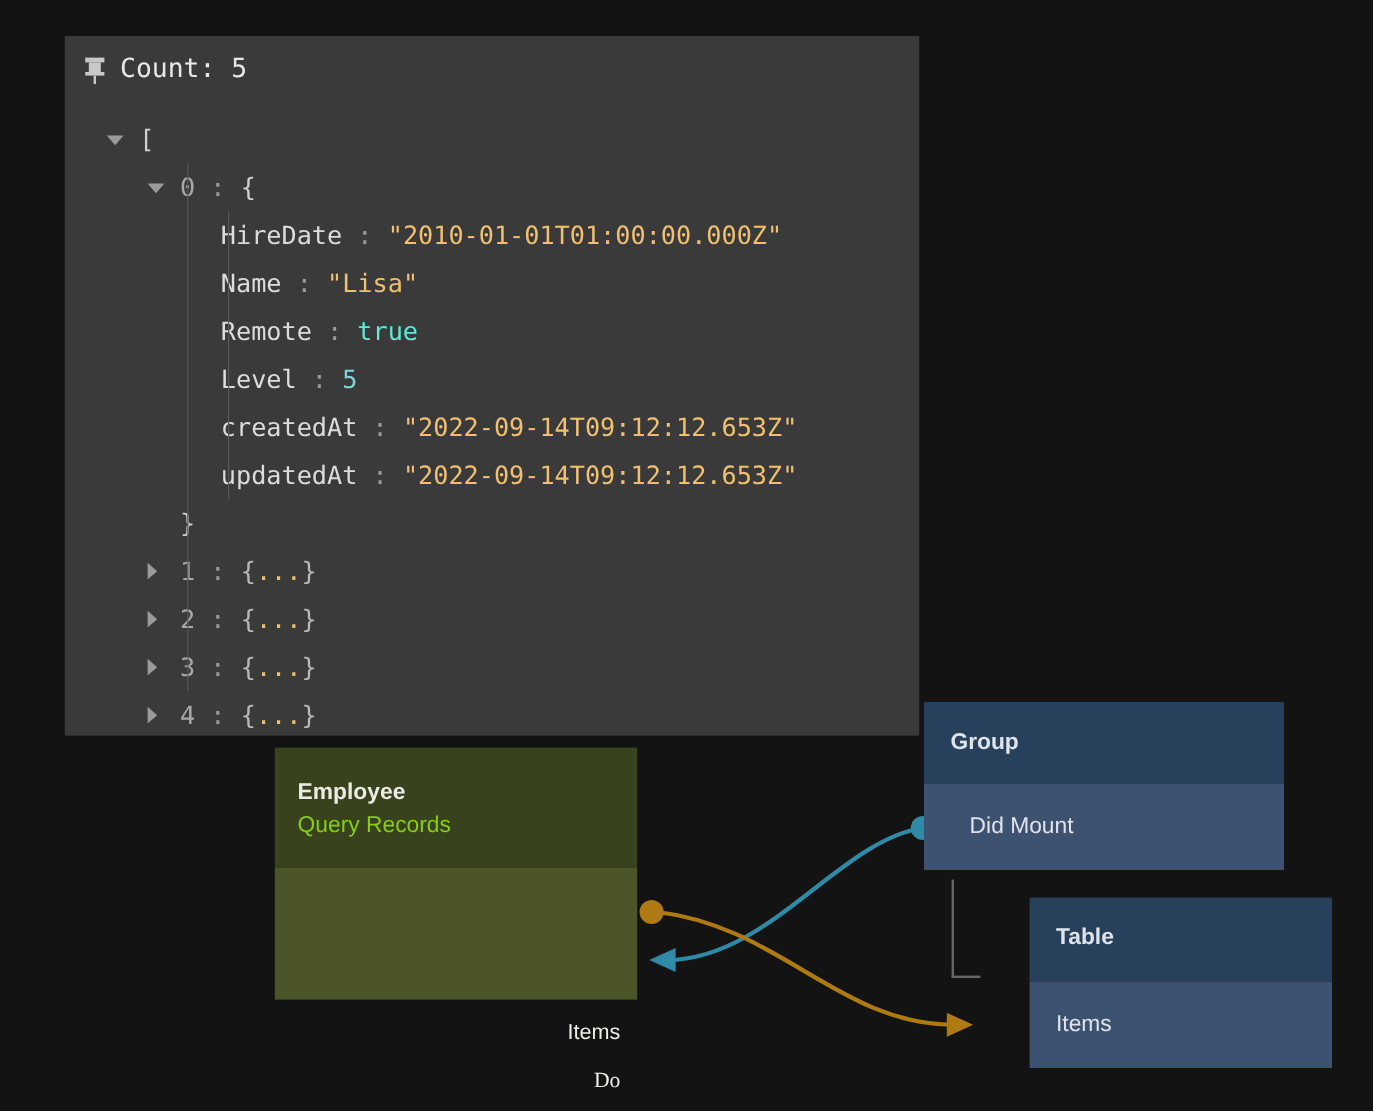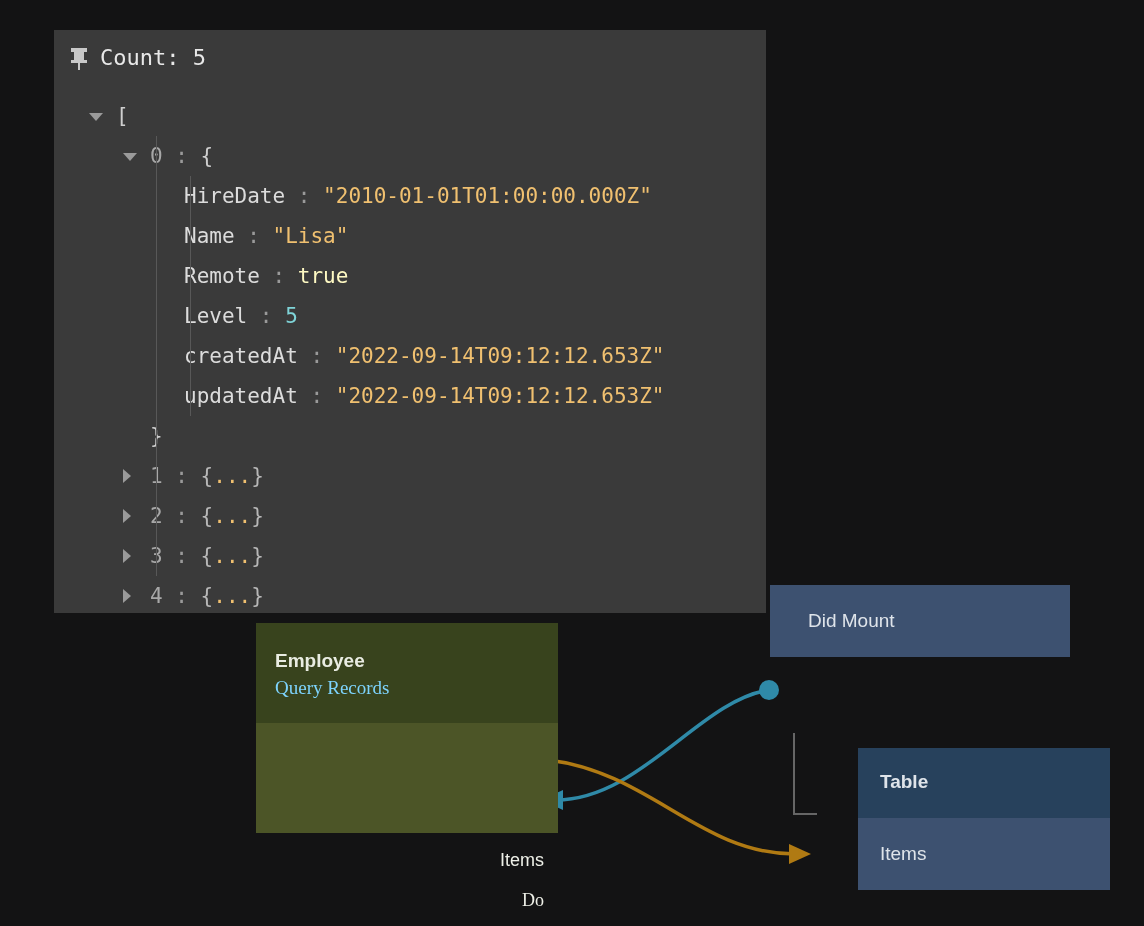--- a/index.html
+++ b/index.html
@@ -116,21 +116,21 @@
     border-bottom: 7px solid transparent;
     border-left: 8px solid #9a9a9a;
     top: 13px;
   }
   .jtext { position: absolute; top: 0; }
   .k-punct { color: #cfcfcf; }
   .k-key { color: #dcdcdc; }
   .k-idx { color: #a8a8a8; }
   .k-colon { color: #9a9a9a; }
   .k-str { color: #f0c070; }
-  .k-bool { color: #fef9c3; }
+  .k-bool { color: #5eead4; }
   .k-num { color: #7fd4d8; }
   .k-dim { color: #b8b8b8; }
   .k-dots { color: #f0c070; }
 
   .guide {
     position: absolute;
     width: 1px;
     background: #585858;
   }
 
@@ -144,37 +144,36 @@
     width: 100%;
   }
   .node-row {
     box-sizing: border-box;
     width: 100%;
     display: flex;
     align-items: center;
   }
 
   
-  #node-employee { left: 256px; top: 623px; width: 302px; height: 210px; }
+  #node-employee { left: 229px; top: 623px; width: 302px; height: 210px; }
   #node-employee .node-header {
     height: 100px;
     background: #38431d;
     padding: 25px 0 0 19px;
   }
   #node-employee .nh-title {
     font-size: 19px;
     font-weight: bold;
     color: #e9ece2;
     line-height: 26px;
   }
   #node-employee .nh-sub {
     font-size: 19px;
-    color: #7dd3fc;
+    color: #84cc16;
     line-height: 27px;
-    font-family: Liberation Serif, serif;
   }
   #node-employee .node-body {
     height: 110px;
     background: #4c5527;
     position: relative;
   }
   #node-employee .port-label {
     position: absolute;
     right: 14px;
     font-size: 18px;
@@ -341,20 +340,23 @@
   </div>
   <div class="node-body">
     <div class="port-label port-items">Items</div>
     <div class="port-label port-do">Do</div>
   </div>
 </div>
 
 <div id="group-table-bracket"></div>
 
 <div id="node-group" class="node">
+  <div class="node-header">
+    <div class="nh-title">Group</div>
+  </div>
   <div class="node-row">
     <span class="row-label">Did Mount</span>
   </div>
 </div>
 
 <div id="node-table" class="node">
   <div class="node-header">
     <div class="nh-title">Table</div>
   </div>
   <div class="node-row">

